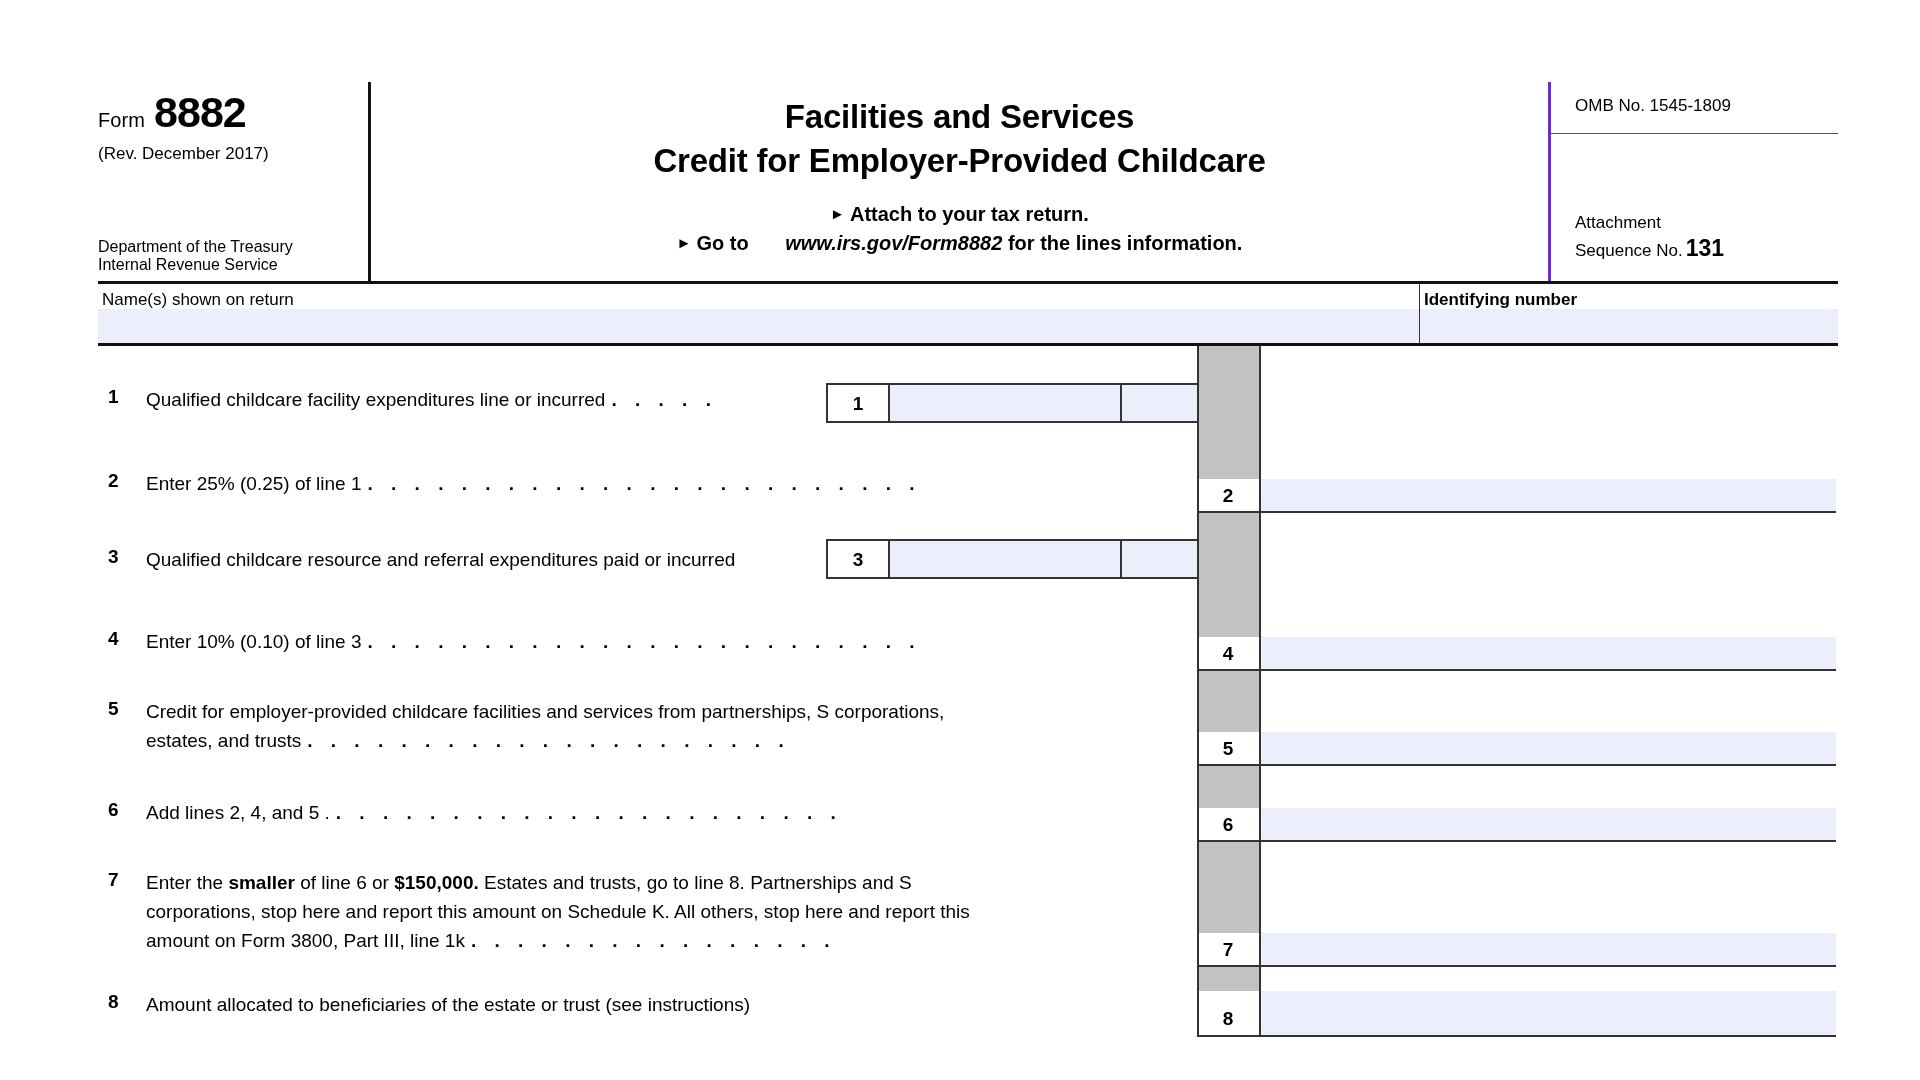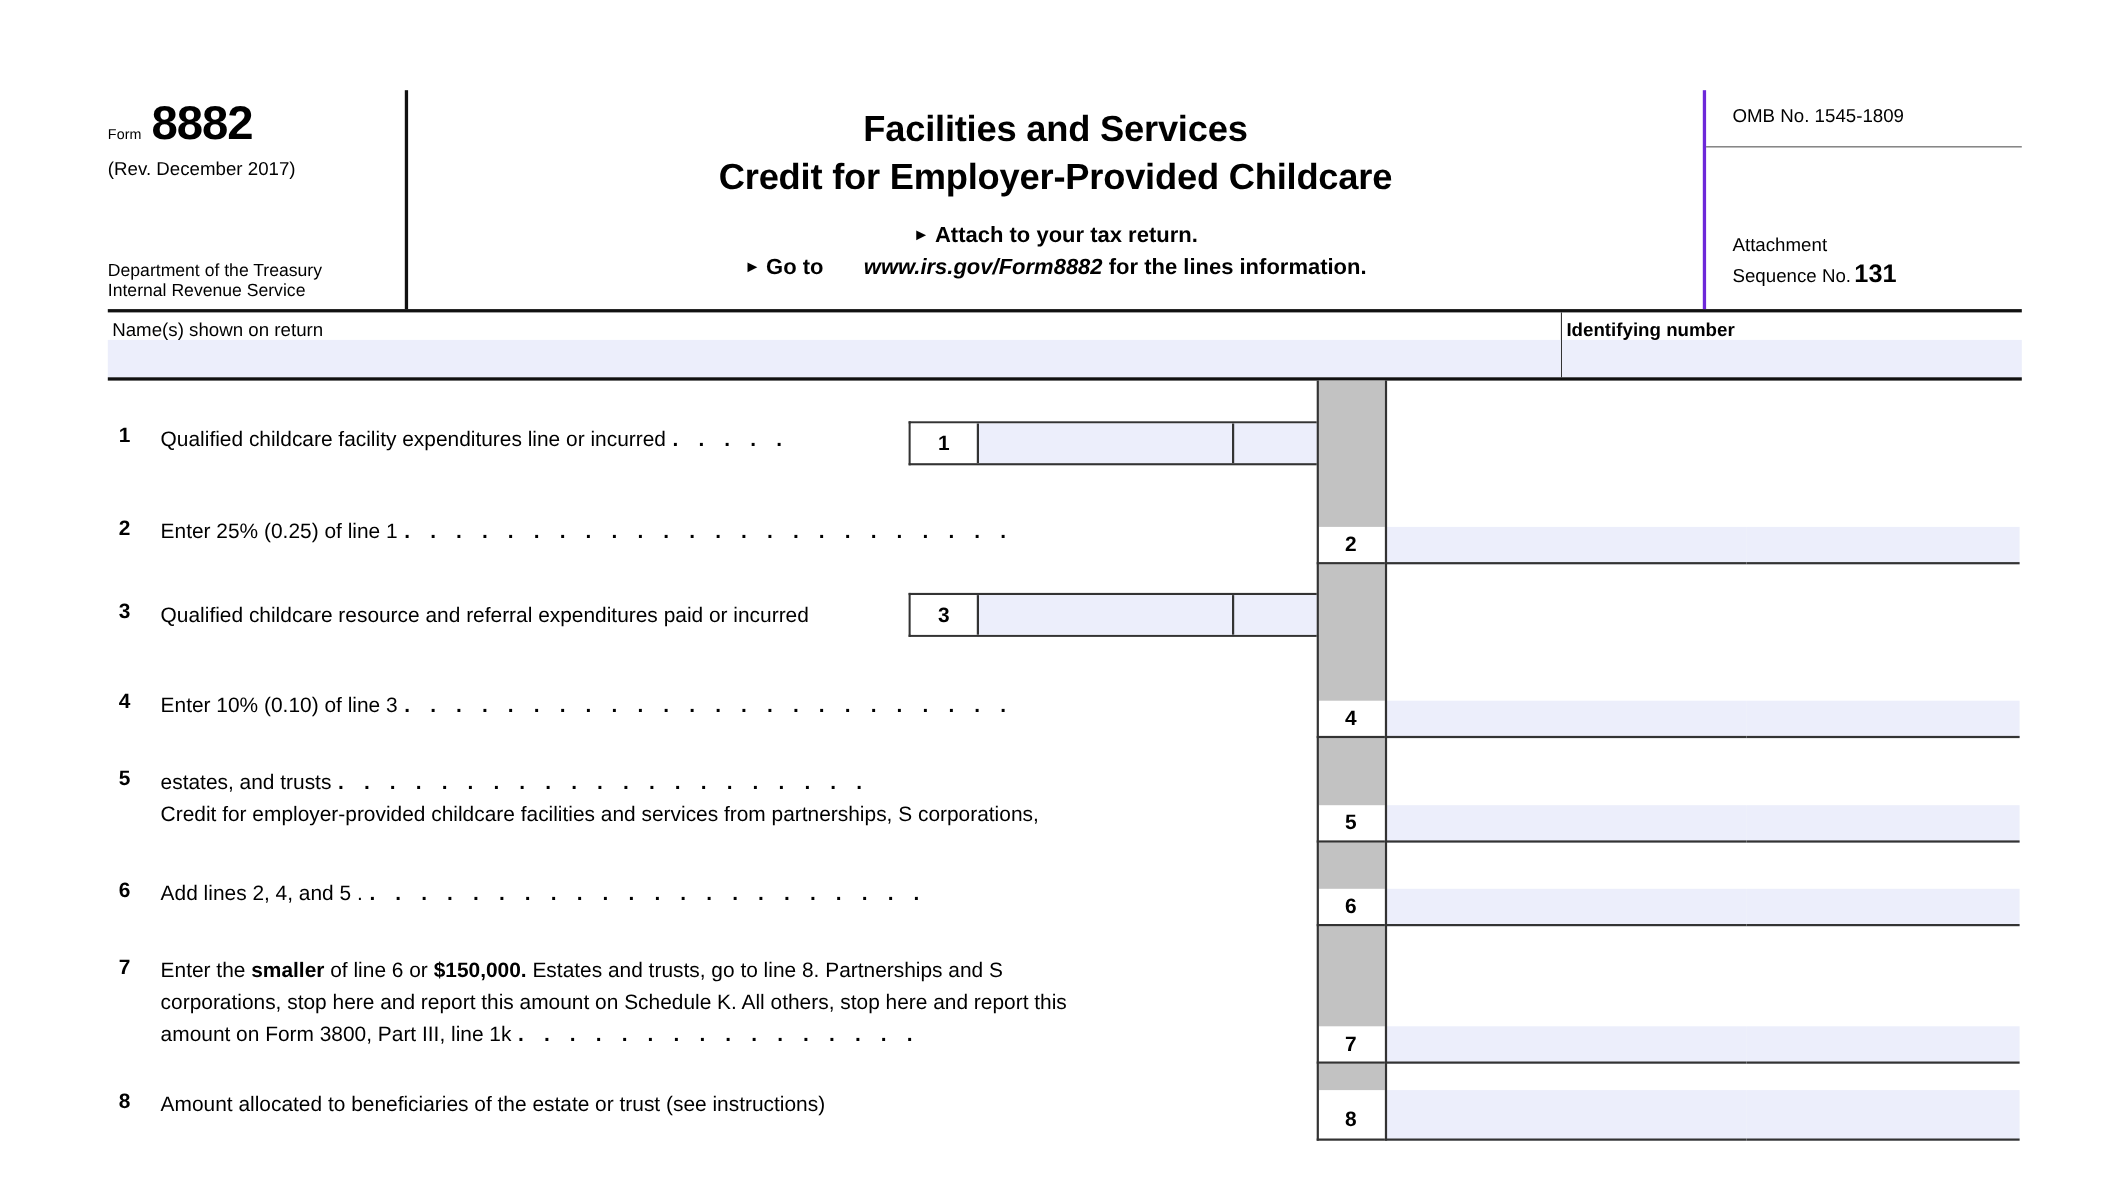--- a/index.html
+++ b/index.html
@@ -35,21 +35,21 @@
     position: relative;
     border-right: 3px solid #111;
     padding-right: 8px;
   }
   .form-line {
     display: flex;
     align-items: baseline;
     margin-top: 10px;
   }
   .form-word {
-    font-size: 13px;
+    font-size: 20px;
     letter-spacing: 0.1px;
   }
   .form-number {
     font-size: 43px;
     font-weight: bold;
     letter-spacing: -1px;
     margin-left: 9px;
     line-height: 0.95;
   }
   .rev-line {
@@ -409,22 +409,22 @@
         </div>
       <div class="cents">
           <div class="band"></div>
         </div>
     </div>
 
     <div class="row" style="height:95px;">
       <div class="desc">
         <span class="ln" style="top:27px;">5</span>
         <div class="txt just" style="padding-top:27px;">
+          <div>Credit for employer-provided childcare facilities and services from partnerships, S corporations,</div>
           <div><span>estates, and trusts</span><span class="leaders">. . . . . . . . . . . . . . . . . . . . .</span></div>
-          <div>Credit for employer-provided childcare facilities and services from partnerships, S corporations,</div>
         </div>
       </div>
       <div class="numbox">
           <div class="nb">5</div>
         </div>
       <div class="amount">
           <div class="band"></div>
         </div>
       <div class="cents">
           <div class="band"></div>

